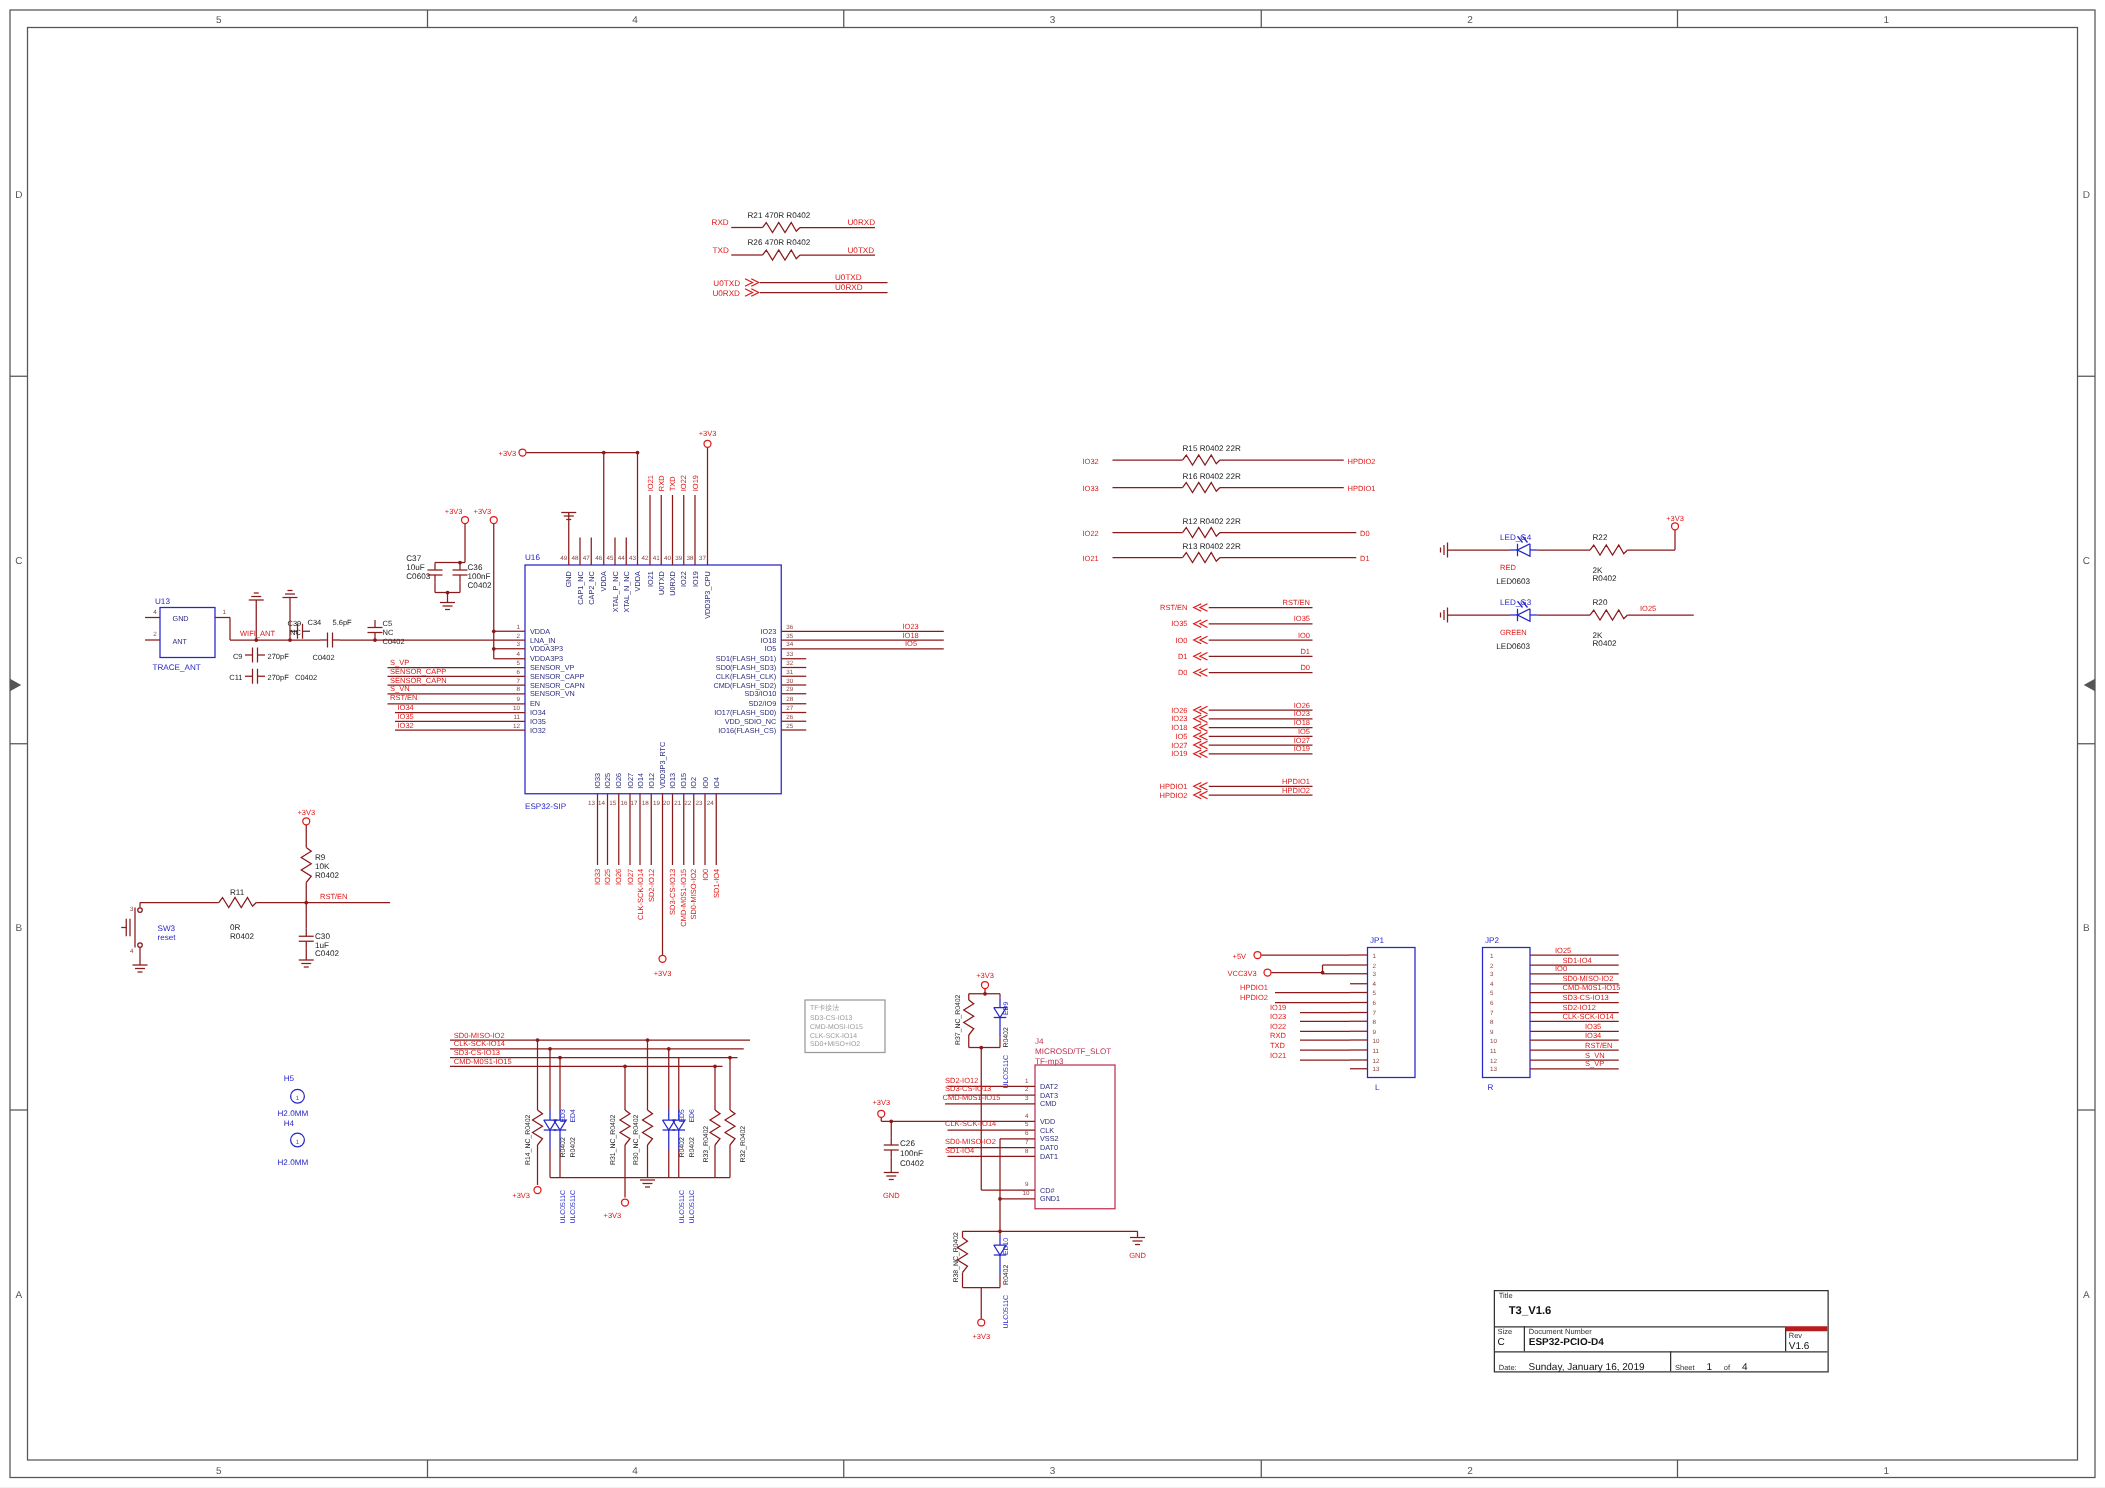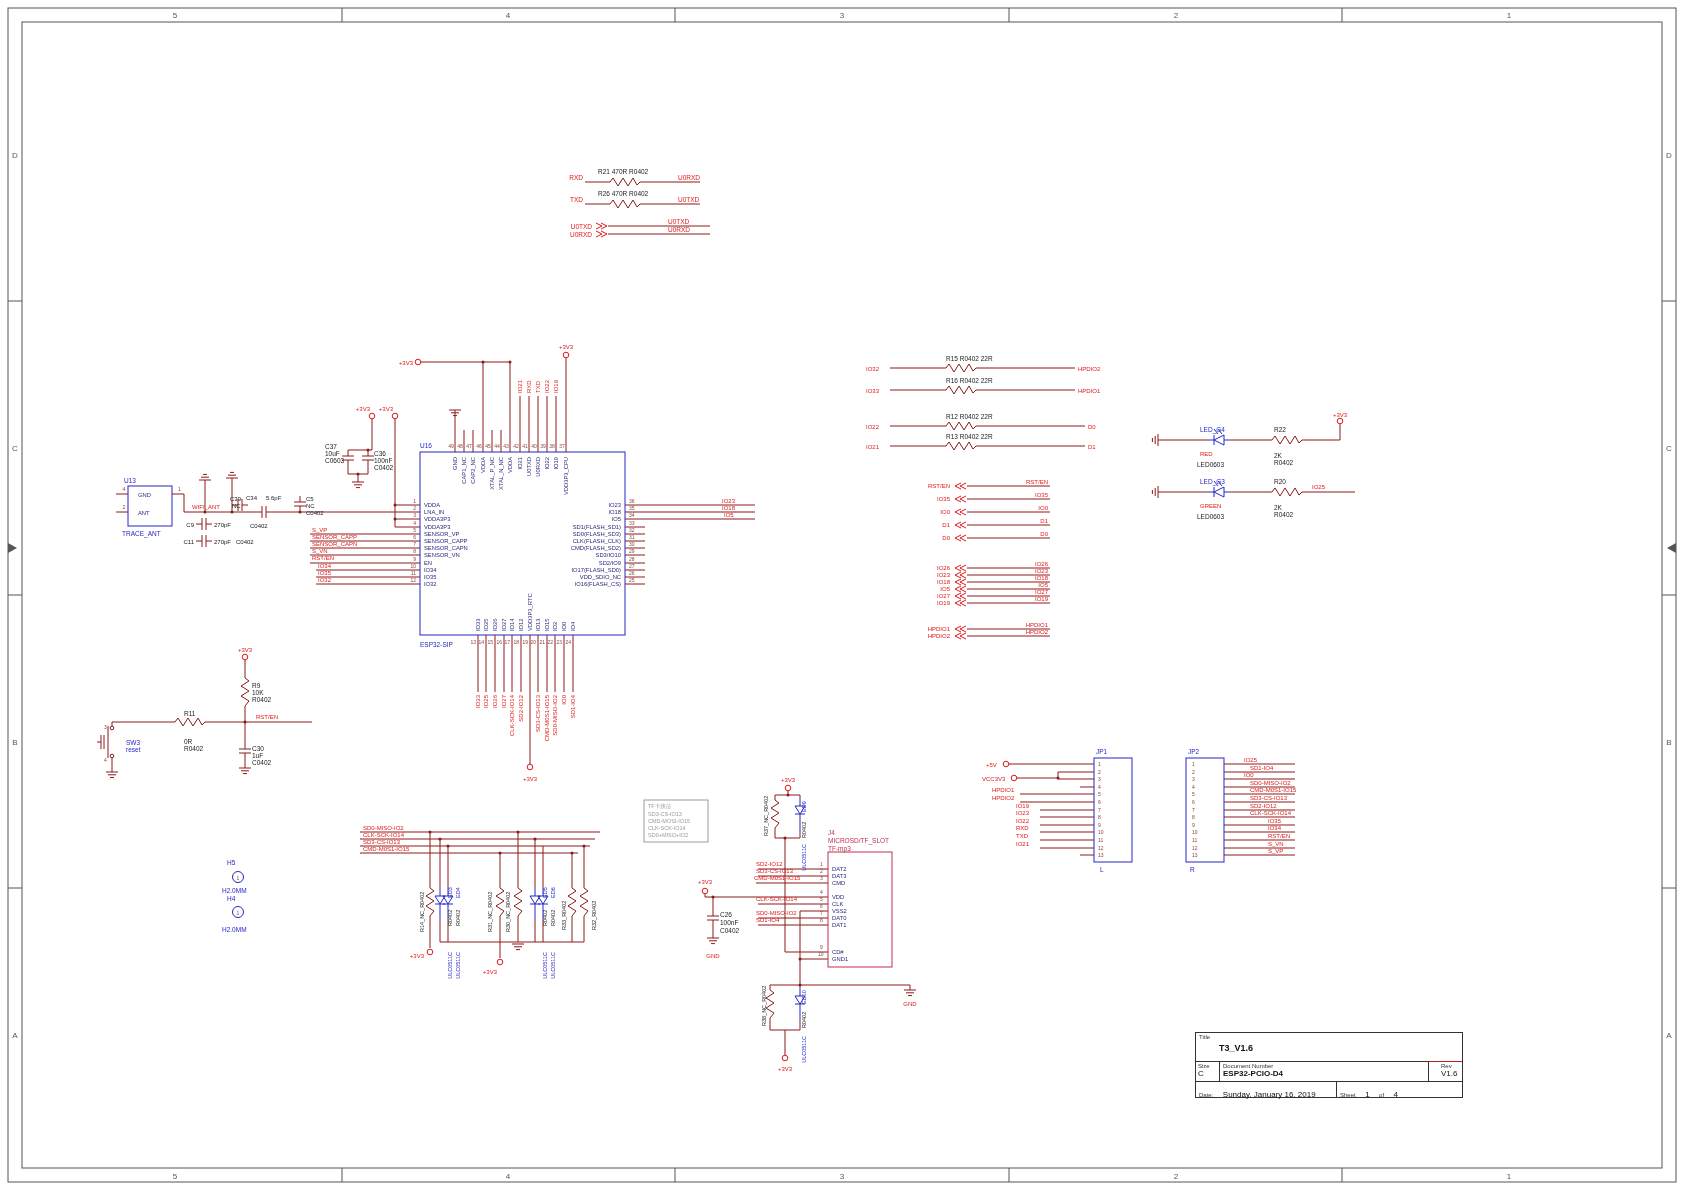--- a/index.html
+++ b/index.html
@@ -5,24 +5,24 @@
   html,body{margin:0;padding:0;background:#e8e8e8}
   #sheet{position:relative;width:1684px;height:1190px;background:#ffffff;margin:0 auto;font-family:"Liberation Sans","DejaVu Sans",sans-serif;overflow:hidden}
   #sch{position:absolute;left:0;top:0}
   #sch text{font-family:"Liberation Sans","DejaVu Sans",sans-serif}
   #titleblock{position:absolute;left:1195px;top:1032px;width:266px;height:64px;border:1.6px solid #333;color:#111}
   .tb{position:absolute;box-sizing:border-box}
   .tb-tag{font-size:6px;color:#333;display:block}
   .tb-tag.inline,.tb-val.inline{display:inline;margin-right:5px}
   .tb-val{font-size:8px;display:block}
   #tb-r1{left:0;top:0;right:0;height:28px;padding:1px 3px}
-  #tb-r1 .tb-val{font-size:9px;font-weight:bold;margin:3px 0 0 20px}
+  #tb-r1 .tb-val{font-size:9px;font-weight:bold;margin:3px 0 0 8px}
   #tb-size{left:0;top:28px;width:24px;height:20px;border-top:1px solid #333;border-right:1px solid #333;padding:1px 2px}
   #tb-doc{left:24px;top:28px;width:208px;height:20px;border-top:1px solid #333;padding:1px 3px}
-  #tb-rev{left:232px;top:28px;right:0;height:20px;border-top:1px solid #b91c1c;border-left:1px solid #333;padding:1px 12px}
+  #tb-rev{left:232px;top:28px;right:0;height:20px;border-top:4px solid #b91c1c;border-left:1px solid #333;padding:1px 2px}
   #tb-date{left:0;top:48px;width:140px;height:16px;border-top:1px solid #333;padding:1px 3px;white-space:nowrap}
   #tb-sheet{left:140px;top:48px;right:0;height:16px;border-top:1px solid #333;border-left:1px solid #333;padding:1px 3px;white-space:nowrap}
   .b{font-weight:bold}
 </style>
 </head>
 <body>
 
 <div id="sheet">
   <svg id="sch" width="1684" height="1190" viewBox="0 0 1684 1190">
       <rect x="8" y="8" width="1668" height="1174" fill="none" stroke="#555555" stroke-width="1"></rect>

